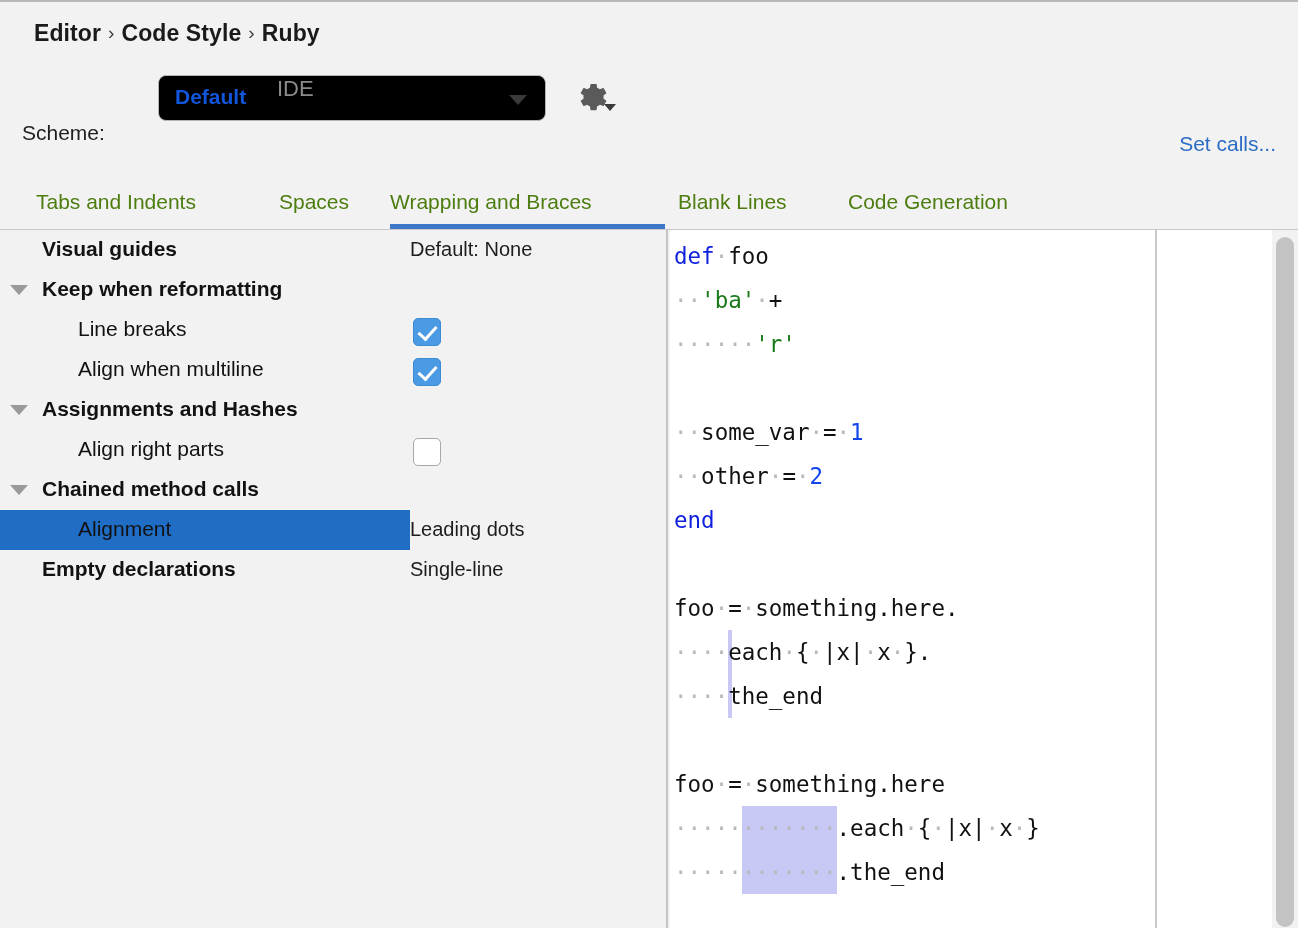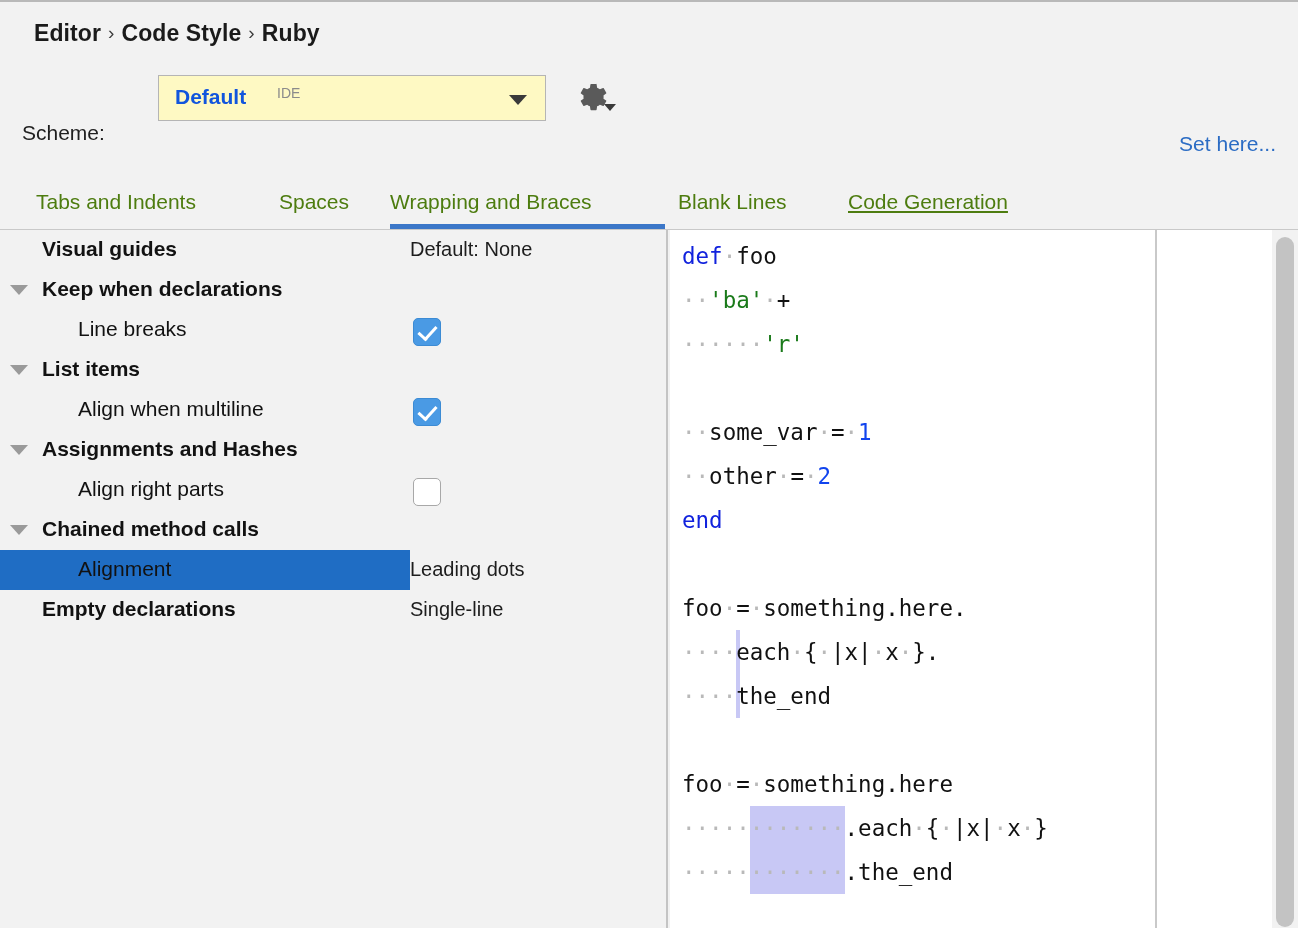--- a/index.html
+++ b/index.html
@@ -43,36 +43,36 @@
     position: absolute;
     left: 22px; top: 83px;
     font-size: 21px;
     color: #1f1f1f;
     margin-top: 36px;
   }
   #scheme-combo {
     position: absolute;
     left: 158px; top: 73px;
     width: 388px; height: 46px;
-    background: #fef9c3;
+    background: #000000;
     border: 1px solid #b5b5b5;
-    border-radius: 0;
+    border-radius: 8px;
     box-sizing: border-box;
   }
   #scheme-combo .sval {
     position: absolute;
     left: 16px; top: 9px;
     font-size: 21px;
     font-weight: bold;
     color: #1155dd;
   }
   #scheme-combo .ssub {
     position: absolute;
-    left: 118px; top: 9px;
-    font-size: 14px;
+    left: 118px; top: 0;
+    font-size: 22px;
     color: #8b8b8b;
   }
   #scheme-combo .arrow {
     position: absolute;
     right: 18px; top: 19px;
     width: 0; height: 0;
     border-left: 9px solid transparent;
     border-right: 9px solid transparent;
     border-top: 10px solid #3a3a3a;
   }
@@ -211,21 +211,21 @@
   #code {
     position: absolute;
     left: 4px; top: 4px;
     width: 486px;
     font-family: "DejaVu Sans Mono", monospace;
     font-size: 22.5px;
     line-height: 44px;
     white-space: pre;
     color: #111111;
   }
-  #code .ln { position: relative; height: 44px; margin-left: 8px; }
+  #code .ln { position: relative; height: 44px; }
   .kw  { color: #1122dd; }
   .str { color: #1a7a1a; }
   .num { color: #1144ee; }
   .dot { color: #b9b9b9; }
   .hlbar {
     position: absolute;
     background: #c8c8f5;
     z-index: 0;
   }
   .ln .txt { position: relative; z-index: 1; }
@@ -268,49 +268,45 @@
   </div>
 
   <div id="gear-btn">
     <svg width="30" height="30" viewBox="0 0 24 24">
       <path fill="#5a5a5a" d="M12 8.4a3.6 3.6 0 1 0 0 7.2 3.6 3.6 0 0 0 0-7.2zm0 5.6a2 2 0 1 1 0-4 2 2 0 0 1 0 4z"></path>
       <path fill="#5a5a5a" d="M20.4 13.3c.05-.42.08-.85.08-1.3s-.03-.88-.09-1.3l2.1-1.53a.5.5 0 0 0 .12-.64l-2-3.45a.5.5 0 0 0-.6-.22l-2.48 1a7.3 7.3 0 0 0-2.24-1.3l-.37-2.63a.5.5 0 0 0-.5-.43h-4a.5.5 0 0 0-.49.43l-.38 2.63c-.8.33-1.55.77-2.23 1.3l-2.48-1a.5.5 0 0 0-.6.22l-2 3.45a.5.5 0 0 0 .12.64L4.46 10.7c-.06.42-.1.86-.1 1.3s.04.88.1 1.3l-2.1 1.53a.5.5 0 0 0-.12.64l2 3.45c.12.22.38.3.6.22l2.48-1c.68.53 1.43.97 2.23 1.3l.38 2.63c.3.25.24.43.49.43h4c.25 0 .46-.18.5-.43l.37-2.63c.8-.33 1.56-.77 2.24-1.3l2.48 1c.22.08.48 0 .6-.22l2-3.45a.5.5 0 0 0-.12-.64l-2.1-1.53z"></path>
     </svg>
     <span class="gtri"></span>
   </div>
 
-  <div id="set-from">Set here...</div>
+  <div id="set-from">Set calls...</div>
 
   <div id="tabs">
       <div class="tab" style="left: 36px; width: 206px;"><span>Tabs and Indents</span></div>
       <div class="tab" style="left: 263px; width: 113px; margin-left: 16px;"><span>Spaces</span></div>
       <div class="tab" style="left: 678px; width: 150px;"><span>Blank Lines</span></div>
       <div class="tab active" style="left: 390px; width: 275px;"><span>Wrapping and Braces</span></div>
-      <div class="tab" style="left: 848px; width: 216px; text-decoration: underline;"><span>Code Generation</span></div>
+      <div class="tab" style="left: 848px; width: 216px;"><span>Code Generation</span></div>
     </div>
 
   <div id="main">
     <div id="left-pane">
         <div class="trow">
           <span class="tlabel grp">Visual guides</span>
           <span class="tvalue">Default: None</span>
         </div>
         <div class="trow">
           <span class="tw-twisty"></span>
-          <span class="tlabel grp">Keep when declarations</span>
+          <span class="tlabel grp">Keep when reformatting</span>
         </div>
         <div class="trow">
           <span class="tlabel leaf">Line breaks</span>
           <span class="cbox on">
             <span class="mark"></span>
           </span>
-        </div>
-        <div class="trow">
-          <span class="tw-twisty"></span>
-          <span class="tlabel grp">List items</span>
         </div>
         <div class="trow">
           <span class="tlabel leaf">Align when multiline</span>
           <span class="cbox on">
             <span class="mark"></span>
           </span>
         </div>
         <div class="trow">
           <span class="tw-twisty"></span>
           <span class="tlabel grp">Assignments and Hashes</span>

